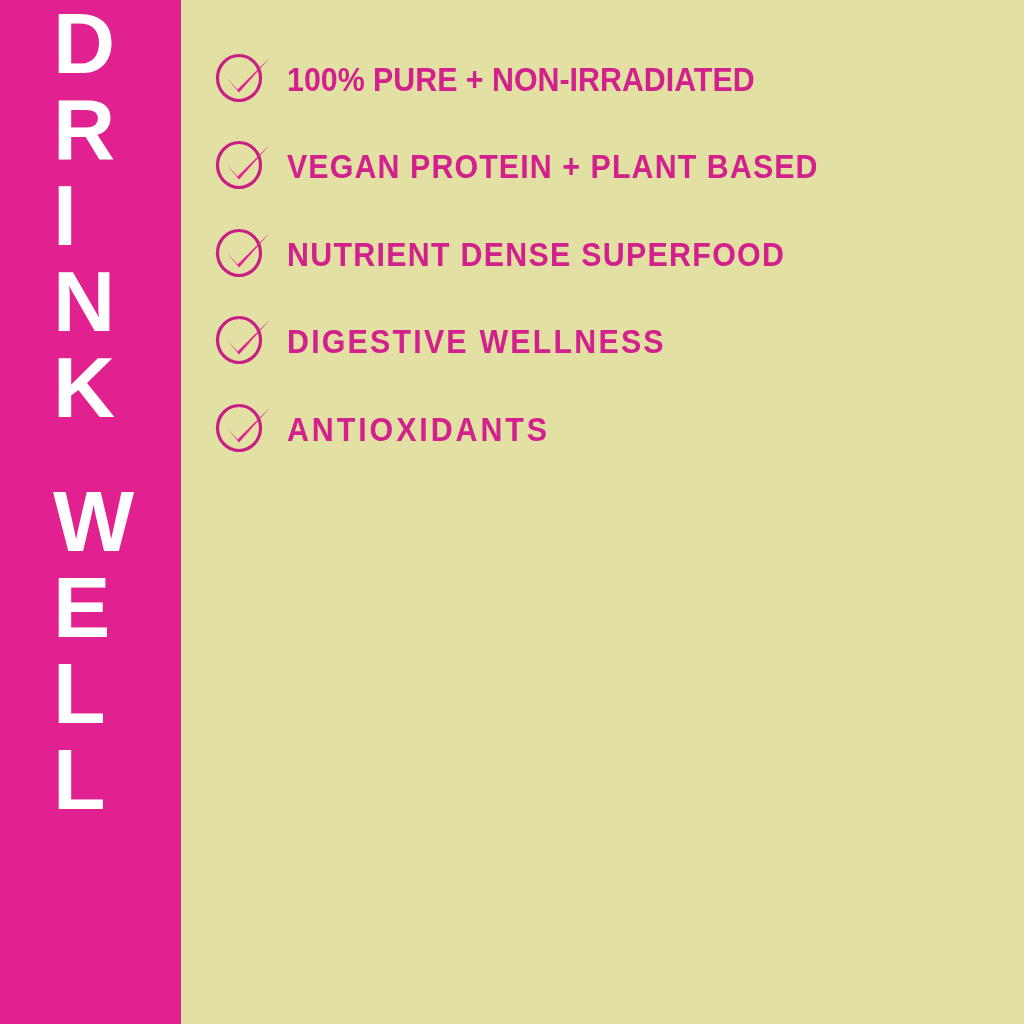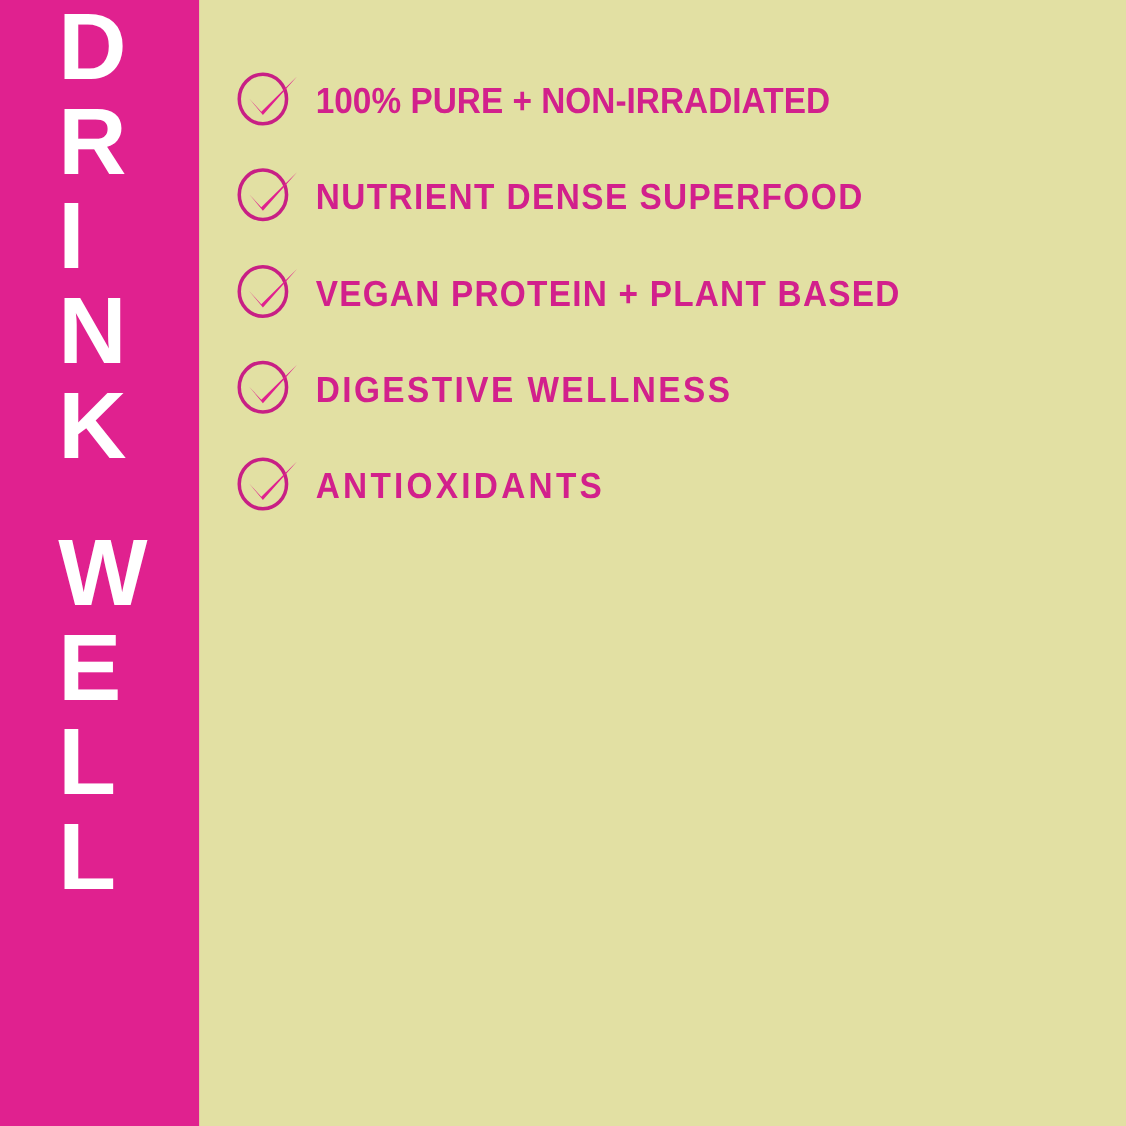--- a/index.html
+++ b/index.html
@@ -66,21 +66,21 @@
   
   #benefits-list {
     position: absolute;
     left: 181px;
     top: 0;
     width: 843px;
     height: 1024px;
     display: flex;
     flex-direction: column;
     justify-content: flex-start;
-    padding-top: 48px;
+    padding-top: 36px;
     box-sizing: border-box;
   }
 
   .benefit-row {
     display: flex;
     align-items: center;
     height: 87.5px;
     padding-left: 34px;
     box-sizing: border-box;
   }
@@ -159,31 +159,31 @@
 
 
 
     <div class="benefit-row">
       <span class="check-icon">
         <svg viewBox="0 0 58 54" xmlns="http://www.w3.org/2000/svg">
           <ellipse cx="24" cy="27" rx="21.5" ry="22.5" fill="none" stroke="#c81f85" stroke-width="3.2"></ellipse>
           <path d="M11.5 26.5 L22.5 38.5 L55 6.5 L24 41.5 Z" fill="#e0218f"></path>
         </svg>
       </span>
+      <span class="benefit-label track-3">VEGAN PROTEIN + PLANT BASED</span>
+    </div>
+
+    <div class="benefit-row">
+      <span class="check-icon">
+        <svg viewBox="0 0 58 54" xmlns="http://www.w3.org/2000/svg">
+          <ellipse cx="24" cy="27" rx="21.5" ry="22.5" fill="none" stroke="#c81f85" stroke-width="3.2"></ellipse>
+          <path d="M11.5 26.5 L22.5 38.5 L55 6.5 L24 41.5 Z" fill="#e0218f"></path>
+        </svg>
+      </span>
       <span class="benefit-label track-4">NUTRIENT DENSE SUPERFOOD</span>
-    </div>
-
-    <div class="benefit-row">
-      <span class="check-icon">
-        <svg viewBox="0 0 58 54" xmlns="http://www.w3.org/2000/svg">
-          <ellipse cx="24" cy="27" rx="21.5" ry="22.5" fill="none" stroke="#c81f85" stroke-width="3.2"></ellipse>
-          <path d="M11.5 26.5 L22.5 38.5 L55 6.5 L24 41.5 Z" fill="#e0218f"></path>
-        </svg>
-      </span>
-      <span class="benefit-label track-3">VEGAN PROTEIN + PLANT BASED</span>
     </div>
 
     <div class="benefit-row">
       <span class="check-icon">
         <svg viewBox="0 0 58 54" xmlns="http://www.w3.org/2000/svg">
           <ellipse cx="24" cy="27" rx="21.5" ry="22.5" fill="none" stroke="#c81f85" stroke-width="3.2"></ellipse>
           <path d="M11.5 26.5 L22.5 38.5 L55 6.5 L24 41.5 Z" fill="#e0218f"></path>
         </svg>
       </span>
       <span class="benefit-label track-5">DIGESTIVE WELLNESS</span>

